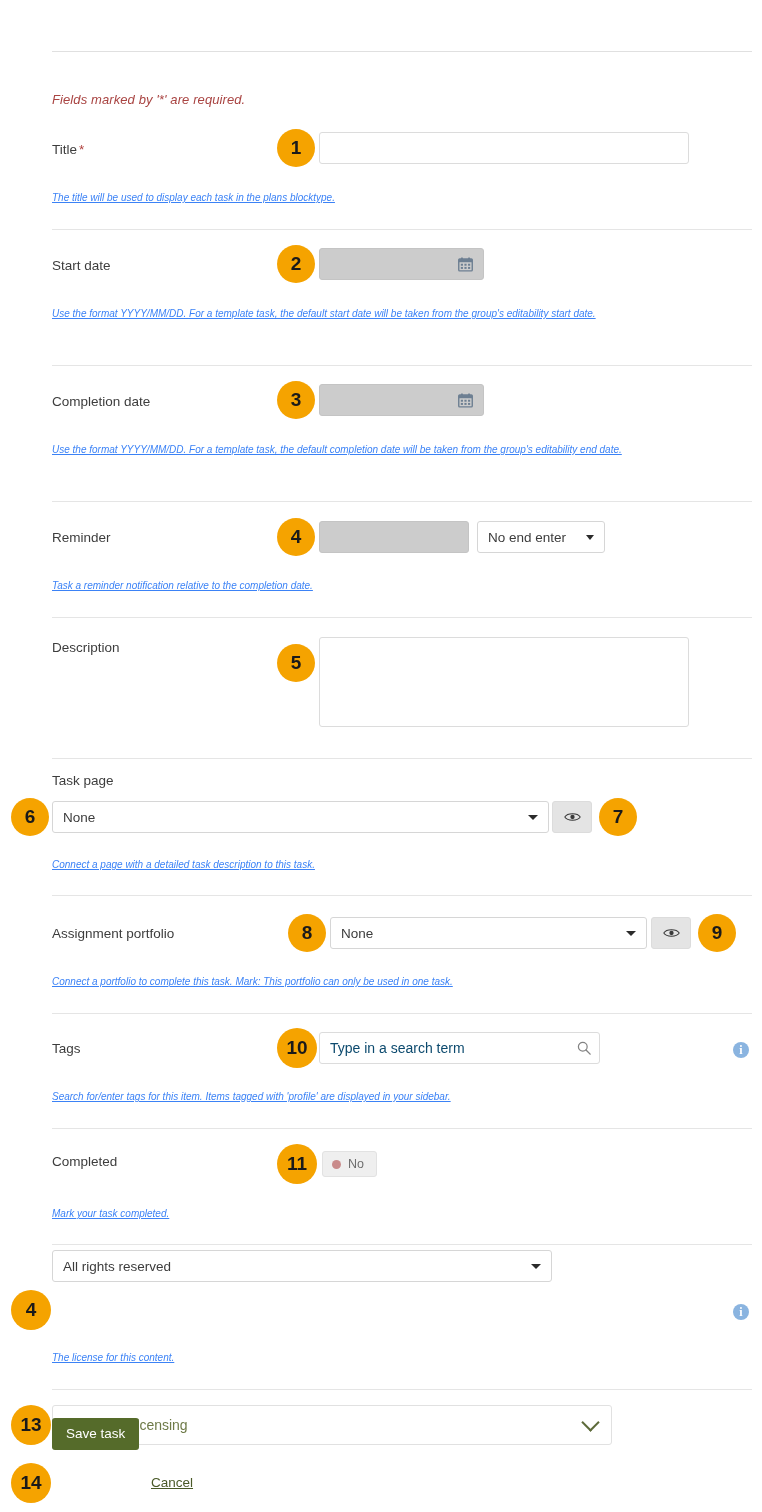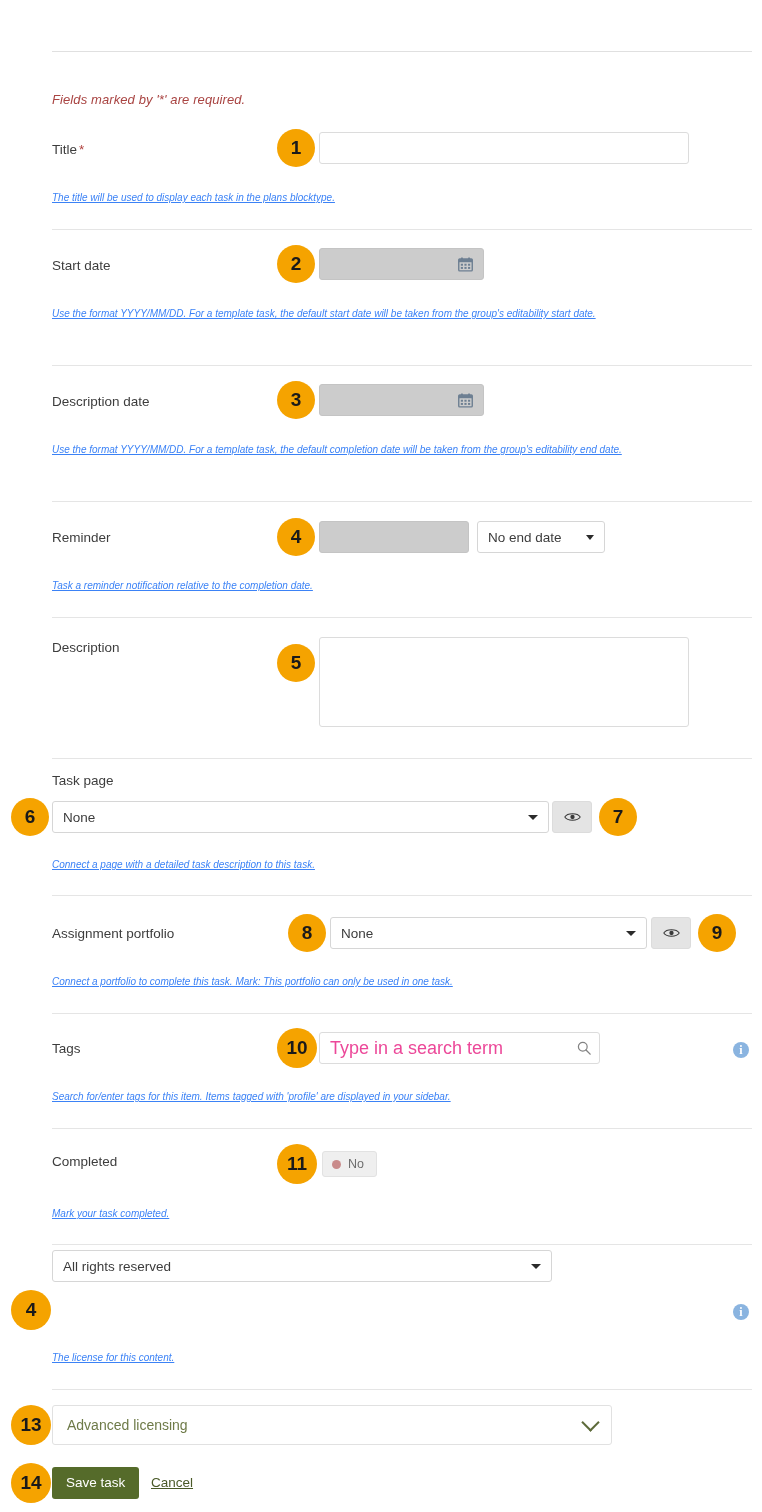--- a/index.html
+++ b/index.html
@@ -170,22 +170,22 @@
   .search-wrap {
     position: absolute;
     height: 32px;
     background: #ffffff;
     border: 1px solid #dcdcdc;
     border-radius: 3px;
     display: flex; align-items: center;
     padding: 0 8px 0 10px;
   }
   .search-wrap .ph {
-    font-size: 18px;
-    color: #ec4899;
+    font-size: 14px;
+    color: #0c4a6e;
     flex: 1;
     white-space: nowrap;
   }
   .search-glyph { width: 14px; height: 14px; opacity: .75; }
 
   
   .toggle-pill {
     position: absolute;
     height: 26px;
     background: #efefef;
@@ -299,21 +299,21 @@
           <rect x="6.85" y="10.6" width="2.3" height="2.1" fill="#6d7f92"></rect>
           <rect x="10.7" y="10.6" width="2.3" height="2.1" fill="#6d7f92"></rect>
         </svg>
       </span>
     </div>
     <div class="field-help" style="left:52px; top:304px;">Use the format YYYY/MM/DD. For a template task, the default start date will be taken from the group's editability start date.</div>
     <div class="row-rule" style="top:365px;"></div>
   </div>
 
   <div class="form-row">
-    <div class="field-label" style="left:52px; top:393px;">Description date</div>
+    <div class="field-label" style="left:52px; top:393px;">Completion date</div>
     <div class="date-input" style="left:319px; top:384px; width:165px;">
       <span class="cal-icon">
         <svg viewBox="0 0 16 16" width="15" height="15" xmlns="http://www.w3.org/2000/svg">
           <rect x="0.8" y="2.2" width="14.4" height="12.6" rx="1" fill="none" stroke="#6d7f92" stroke-width="1.5"></rect>
           <rect x="0.8" y="2.2" width="14.4" height="3.4" fill="#6d7f92"></rect>
           <rect x="3.2" y="0.6" width="2" height="3" fill="#6d7f92"></rect>
           <rect x="10.8" y="0.6" width="2" height="3" fill="#6d7f92"></rect>
           <rect x="3" y="7.2" width="2.3" height="2.1" fill="#6d7f92"></rect>
           <rect x="6.85" y="7.2" width="2.3" height="2.1" fill="#6d7f92"></rect>
           <rect x="10.7" y="7.2" width="2.3" height="2.1" fill="#6d7f92"></rect>
@@ -324,21 +324,21 @@
       </span>
     </div>
     <div class="field-help" style="left:52px; top:440px;">Use the format YYYY/MM/DD. For a template task, the default completion date will be taken from the group's editability end date.</div>
     <div class="row-rule" style="top:501px;"></div>
   </div>
 
   <div class="form-row">
     <div class="field-label" style="left:52px; top:529px;">Reminder</div>
     <input class="input-disabled" style="left: 319px; top: 521px; width: 150px;" type="text" disabled="" value="">
     <div class="select-box" style="left:477px; top:521px; width:128px;">
-      <span>No end date</span>
+      <span>No end enter</span>
       <span class="select-sm-caret"></span>
     </div>
     <div class="field-help" style="left:52px; top:576px;">Task a reminder notification relative to the completion date.</div>
     <div class="row-rule" style="top:617px;"></div>
   </div>
 
   <div class="form-row">
     <div class="field-label" style="left:52px; top:639px;">Description</div>
     <textarea class="textarea-box" style="left: 319px; top: 637px; width: 370px; height: 90px; resize: none; outline: none;"></textarea>
     <div class="row-rule" style="top:758px;"></div>
@@ -413,21 +413,21 @@
     </span>
     <div class="field-help" style="left:52px; top:1348px;">The license for this content.</div>
     <div class="row-rule" style="top:1389px;"></div>
   </div>
 
   <div class="collapse-box" style="left:52px; top:1405px; width:560px;">
     <span class="ctext">Advanced licensing</span>
     <span class="chev"></span>
   </div>
 
-  <button class="btn-primary" style="left:52px; top:1467px;">Save task</button>
+  <button class="btn-primary" style="left:52px; top:1418px;">Save task</button>
   <a class="link-cancel" style="left:151px; top:1475px;">Cancel</a>
 
   <div class="callout c1" style="left:277px; top:129px;">1</div>
   <div class="callout c1" style="left:277px; top:245px;">2</div>
   <div class="callout c1" style="left:277px; top:381px;">3</div>
   <div class="callout c1" style="left:277px; top:518px;">4</div>
   <div class="callout c1" style="left:277px; top:644px;">5</div>
   <div class="callout c1" style="left:11px;  top:798px;">6</div>
   <div class="callout c1" style="left:599px; top:798px;">7</div>
   <div class="callout c1" style="left:288px; top:914px;">8</div>

